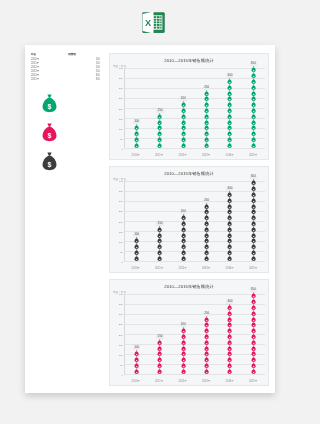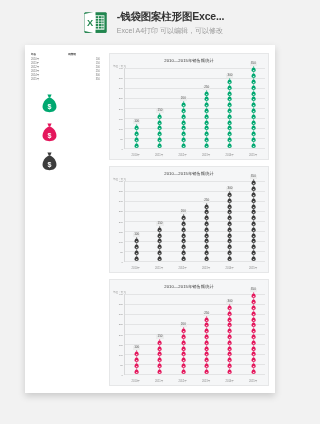--- a/index.html
+++ b/index.html
@@ -140,24 +140,20 @@
       <rect x="16" y="17.8" width="3.2" height="2.3"></rect>
       <rect x="20" y="17.8" width="3.2" height="2.3"></rect>
       <rect x="24" y="17.8" width="1.6" height="2.3"></rect>
       <rect x="16" y="20.9" width="3.2" height="2.3"></rect>
       <rect x="20" y="20.9" width="3.2" height="2.3"></rect>
       <rect x="24" y="20.9" width="1.6" height="2.3"></rect>
     </g>
     <path d="M3 6 L16 3 L16 29 L3 26 Z" fill="#ffffff"></path>
     <text x="9.5" y="20" font-size="11" font-weight="bold" fill="#21874f" text-anchor="middle" font-family="Liberation Sans, sans-serif">X</text>
   </svg>
-  <div class="header-text">
-    <div class="doc-title">-钱袋图案柱形图Exce...</div>
-    <div class="doc-sub">Excel A4打印 可以编辑，可以修改</div>
-  </div>
 </div>
 
 <div class="page">
 <div class="page-inner">
 
   <div class="left-panel">
     <table class="mini-table">
       <thead>
         <tr>
           <th>年份</th>

